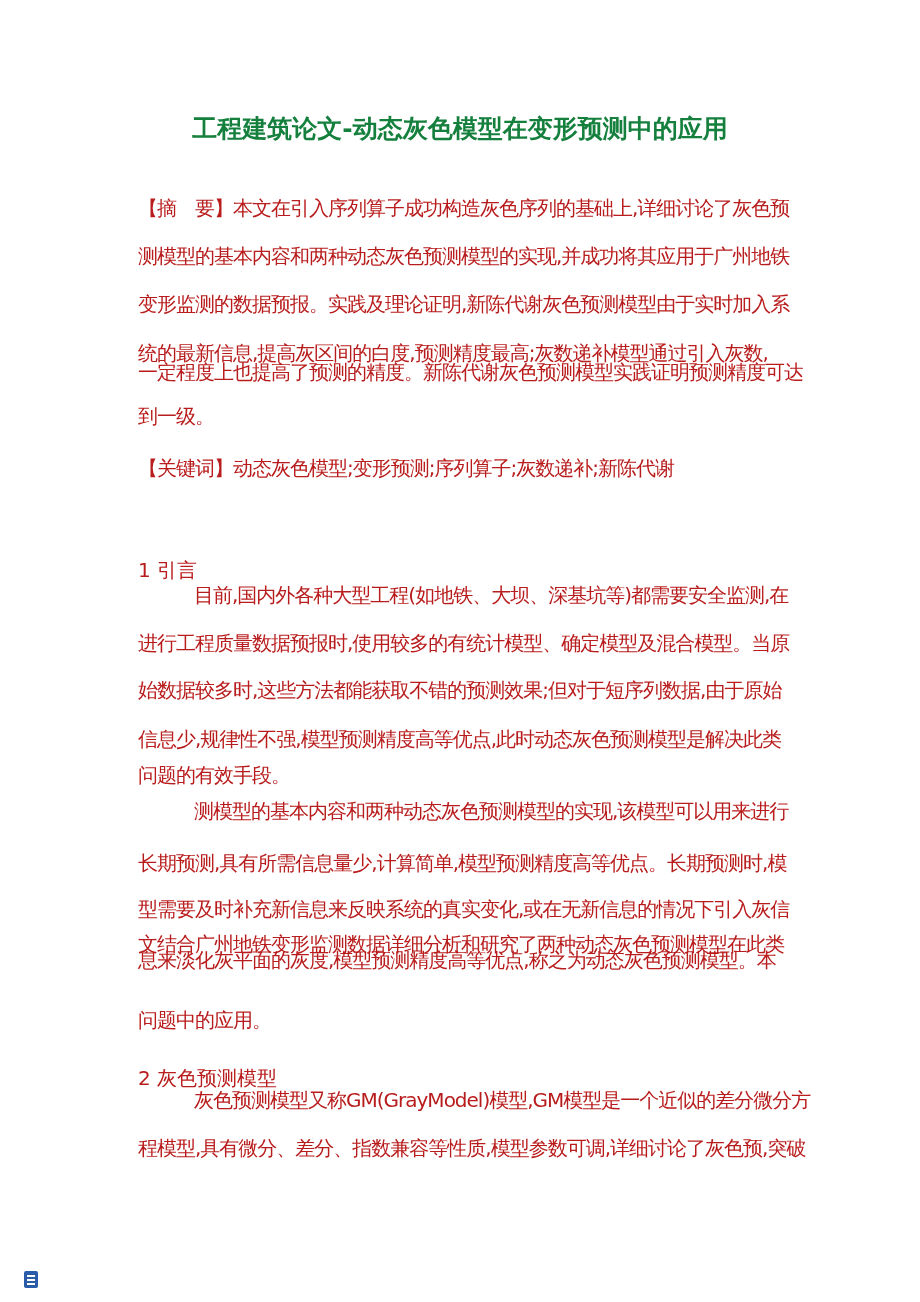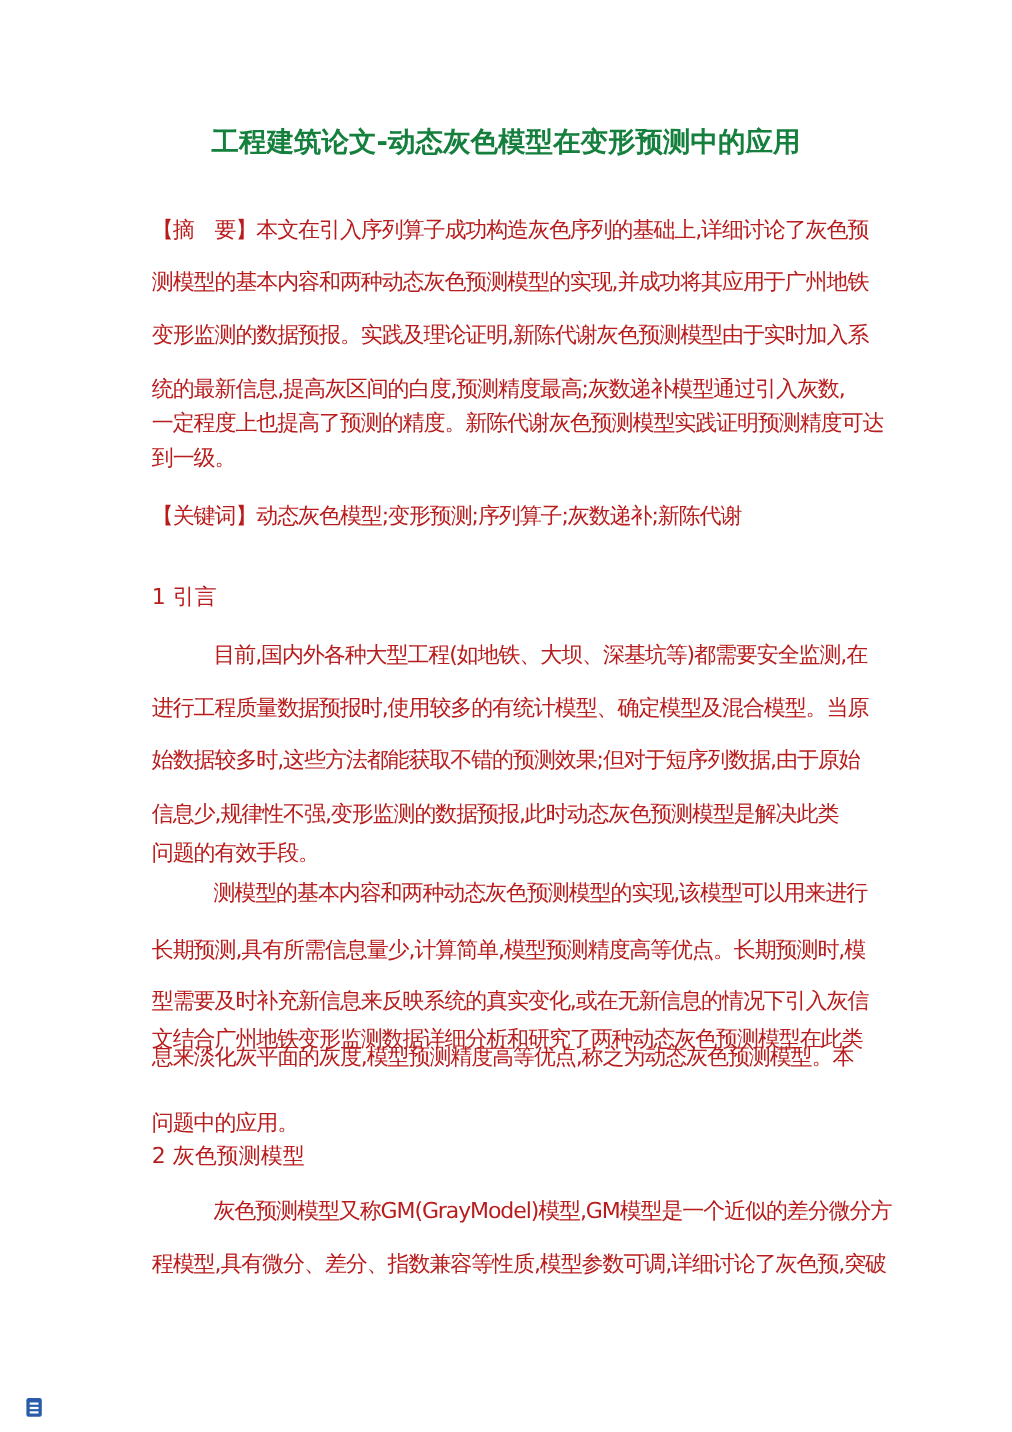--- a/index.html
+++ b/index.html
@@ -32,21 +32,21 @@
     position: absolute;
     left: 138px;
     width: 680px;
     font-size: 20px;
     line-height: 25px;
     letter-spacing: -1px;
     white-space: nowrap;
     color: #b91c1c;
   }
   .ind { left: 194px; }
-  .heading { letter-spacing: 0; }
+  .heading { letter-spacing: 0; margin-top: 28px; }
   
   .badge {
     position: absolute;
     left: 24px;
     top: 1271px;
     width: 14px;
     height: 17px;
     border-radius: 2px;
     background: #2a5caa;
   }
@@ -65,30 +65,30 @@
 <body>
 
 <div class="page">
 
   <div class="doc-title">工程建筑论文-动态灰色模型在变形预测中的应用</div>
 
   <div class="ln" style="top:196px">【摘　要】本文在引入序列算子成功构造灰色序列的基础上,详细讨论了灰色预</div>
   <div class="ln" style="top:244px">测模型的基本内容和两种动态灰色预测模型的实现,并成功将其应用于广州地铁</div>
   <div class="ln" style="top:292px">变形监测的数据预报。实践及理论证明,新陈代谢灰色预测模型由于实时加入系</div>
   <div class="ln" style="top:341px">统的最新信息,提高灰区间的白度,预测精度最高;灰数递补模型通过引入灰数,</div>
-  <div class="ln" style="top:372px">一定程度上也提高了预测的精度。新陈代谢灰色预测模型实践证明预测精度可达</div>
+  <div class="ln" style="top:360px">一定程度上也提高了预测的精度。新陈代谢灰色预测模型实践证明预测精度可达</div>
   <div class="ln" style="top:404px">到一级。</div>
 
   <div class="ln" style="top:456px">【关键词】动态灰色模型;变形预测;序列算子;灰数递补;新陈代谢</div>
 
   <div class="ln heading" style="top:530px">1 引言</div>
   <div class="ln ind" style="top:583px">目前,国内外各种大型工程(如地铁、大坝、深基坑等)都需要安全监测,在</div>
   <div class="ln" style="top:631px">进行工程质量数据预报时,使用较多的有统计模型、确定模型及混合模型。当原</div>
   <div class="ln" style="top:678px">始数据较多时,这些方法都能获取不错的预测效果;但对于短序列数据,由于原始</div>
-  <div class="ln" style="top:727px">信息少,规律性不强,变形监测的数据预报,此时动态灰色预测模型是解决此类</div>
+  <div class="ln" style="top:727px">信息少,规律性不强,模型预测精度高等优点,此时动态灰色预测模型是解决此类</div>
   <div class="ln" style="top:763px">问题的有效手段。</div>
   <div class="ln ind" style="top:799px">测模型的基本内容和两种动态灰色预测模型的实现,该模型可以用来进行</div>
   <div class="ln" style="top:897px">型需要及时补充新信息来反映系统的真实变化,或在无新信息的情况下引入灰信</div>
   <div class="ln" style="top:851px">长期预测,具有所需信息量少,计算简单,模型预测精度高等优点。长期预测时,模</div>
   <div class="ln" style="top:948px">息来淡化灰平面的灰度,模型预测精度高等优点,称之为动态灰色预测模型。本</div>
   <div class="ln" style="top:932px">文结合广州地铁变形监测数据详细分析和研究了两种动态灰色预测模型在此类</div>
   <div class="ln" style="top:1008px">问题中的应用。</div>
 
   <div class="ln heading" style="top:1038px">2 灰色预测模型</div>
   <div class="ln ind" style="top:1088px">灰色预测模型又称GM(GrayModel)模型,GM模型是一个近似的差分微分方</div>

